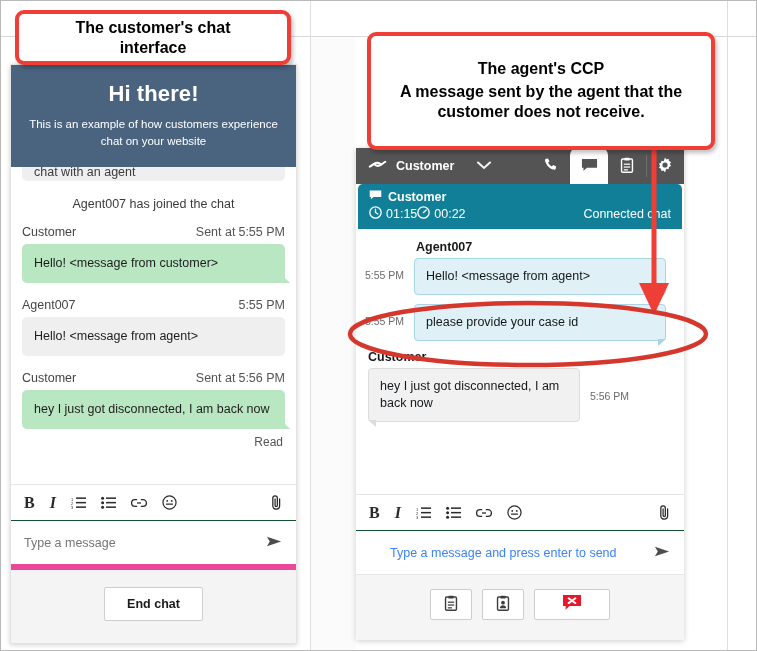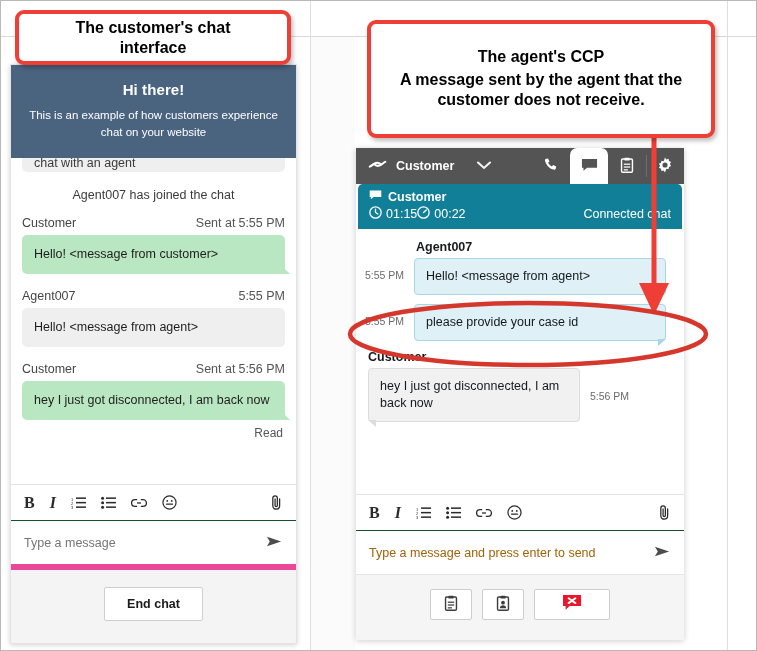--- a/index.html
+++ b/index.html
@@ -60,21 +60,21 @@
   }
 
   #customer-header {
     background: #4a6480;
     color: #ffffff;
     padding: 16px 18px 18px;
     text-align: center;
     flex: 0 0 auto;
   }
   #customer-header .greeting {
-    font-size: 15px;
+    font-size: 22px;
     font-weight: 600;
     letter-spacing: .1px;
     margin-bottom: 9px;
   }
   #customer-header .subtitle {
     font-size: 11.5px;
     line-height: 1.45;
     font-weight: 400;
   }
 
@@ -362,21 +362,21 @@
     bottom: -6px;
     width: 0; height: 0;
     border-right: 8px solid #dcdcdc;
     border-bottom: 7px solid transparent;
   }
   .ccp-row.cust .ts {
     padding-left: 10px;
     padding-top: 22px;
   }
 
-  #ccp-composer-ph { color: #a16207; }
+  #ccp-composer-ph { color: #3b82f6; margin-left: 21px; }
 
   #ccp-actions {
     flex: 0 0 auto;
     background: #f5f5f5;
     border-top: 1px solid #e6e6e6;
     padding: 14px 0 20px;
     display: flex;
     justify-content: center;
     gap: 10px;
   }
@@ -409,21 +409,21 @@
     justify-content: center;
     z-index: 40;
   }
   #callout-customer {
     left: 14px; top: 9px;
     width: 276px; height: 55px;
     font-size: 16px;
     line-height: 1.25;
   }
   #callout-agent {
-    left: 366px; top: 19px;
+    left: 366px; top: 31px;
     width: 348px; height: 118px;
     font-size: 16px;
     line-height: 1.3;
     padding: 0 12px;
   }
   #callout-agent .line2 { margin-top: 2px; text-align: center; }
 
   #annot-svg {
     position: absolute;
     inset: 0;

